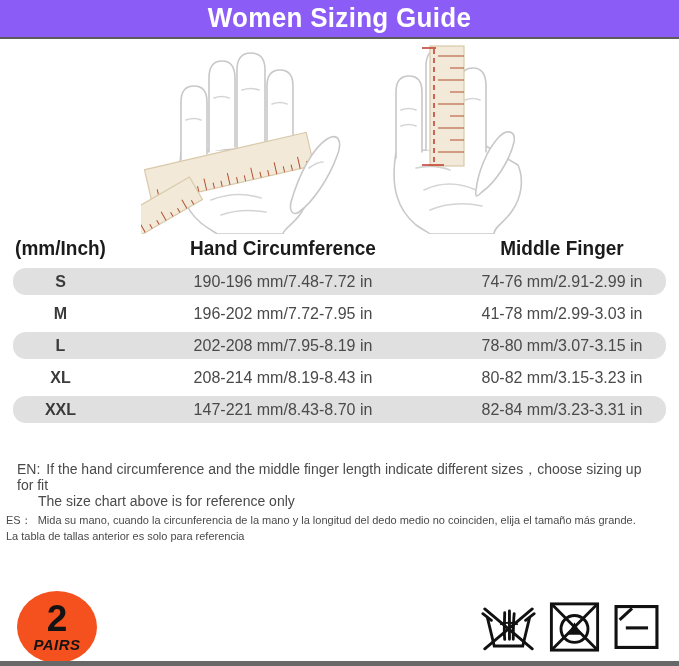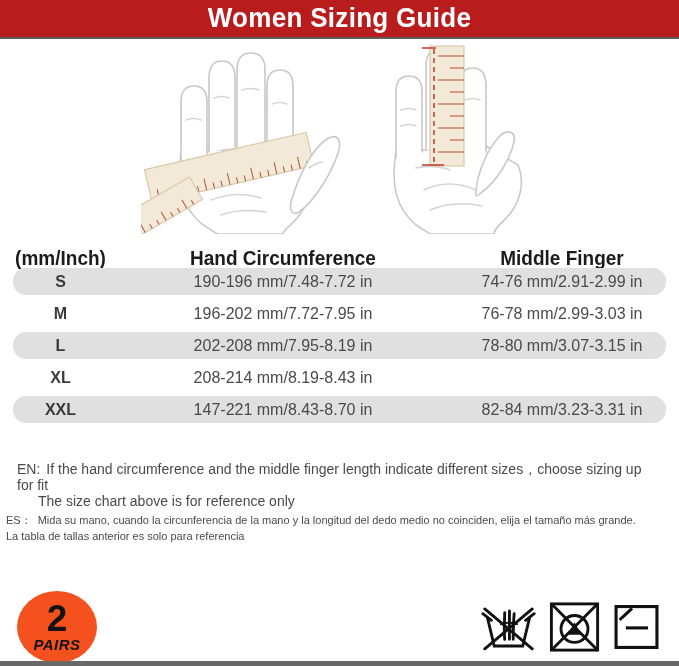--- a/index.html
+++ b/index.html
@@ -4,34 +4,34 @@
 <style>
   html,body{margin:0;padding:0;}
   body{
     width:679px;height:666px;position:relative;background:#ffffff;
     font-family:"Liberation Sans", sans-serif;overflow:hidden;
   }
   .abs{position:absolute;}
 
   
   .header{
-    left:0;top:0;width:679px;height:37px;background:#b91c1c;
+    left:0;top:0;width:679px;height:37px;background:#8b5cf6;
     border-bottom:2px solid #5c5c5c;
     display:flex;align-items:center;justify-content:center;
   }
   .header h1{
     margin:0;color:#ffffff;font-size:26px;font-weight:bold;
     letter-spacing:0.3px;transform:scaleY(1.05);
   }
 
   
   .hands{left:0;top:40px;width:679px;height:194px;display:flex;justify-content:center;gap:18px;}
 
   
-  .thead{left:0;top:238px;width:679px;height:28px;margin-top:10px;}
+  .thead{left:0;top:238px;width:679px;height:28px;}
   .thead span{
     position:absolute;top:0;font-weight:bold;color:#1b1b1b;font-size:19px;
     transform:scaleY(1.05);white-space:nowrap;
   }
   .col1{left:13px;width:95px;text-align:center;}
   .col2{left:108px;width:350px;text-align:center;}
   .col3{left:458px;width:208px;text-align:center;}
 
   .rows{left:0;top:268px;width:679px;}
   .trow{
@@ -150,30 +150,31 @@
 
 <div class="abs rows">
   <div class="trow alt r0">
     <span class="c1">S</span>
     <span class="c2">190-196 mm/7.48-7.72 in</span>
     <span class="c3">74-76 mm/2.91-2.99 in</span>
   </div>
   <div class="trow r1">
     <span class="c1">M</span>
     <span class="c2">196-202 mm/7.72-7.95 in</span>
-    <span class="c3">76-78 mm/2.99-3.03 in</span>
+    <span class="c3">41-78 mm/2.99-3.03 in</span>
   </div>
   <div class="trow alt r2">
     <span class="c1">L</span>
     <span class="c2">202-208 mm/7.95-8.19 in</span>
     <span class="c3">78-80 mm/3.07-3.15 in</span>
   </div>
   <div class="trow r3">
     <span class="c1">XL</span>
     <span class="c2">208-214 mm/8.19-8.43 in</span>
+    <span class="c3">80-82 mm/3.15-3.23 in</span>
   </div>
   <div class="trow alt r4">
     <span class="c1">XXL</span>
     <span class="c2">147-221 mm/8.43-8.70 in</span>
     <span class="c3">82-84 mm/3.23-3.31 in</span>
   </div>
 </div>
 
 <div class="abs notes-en">
   <div>

